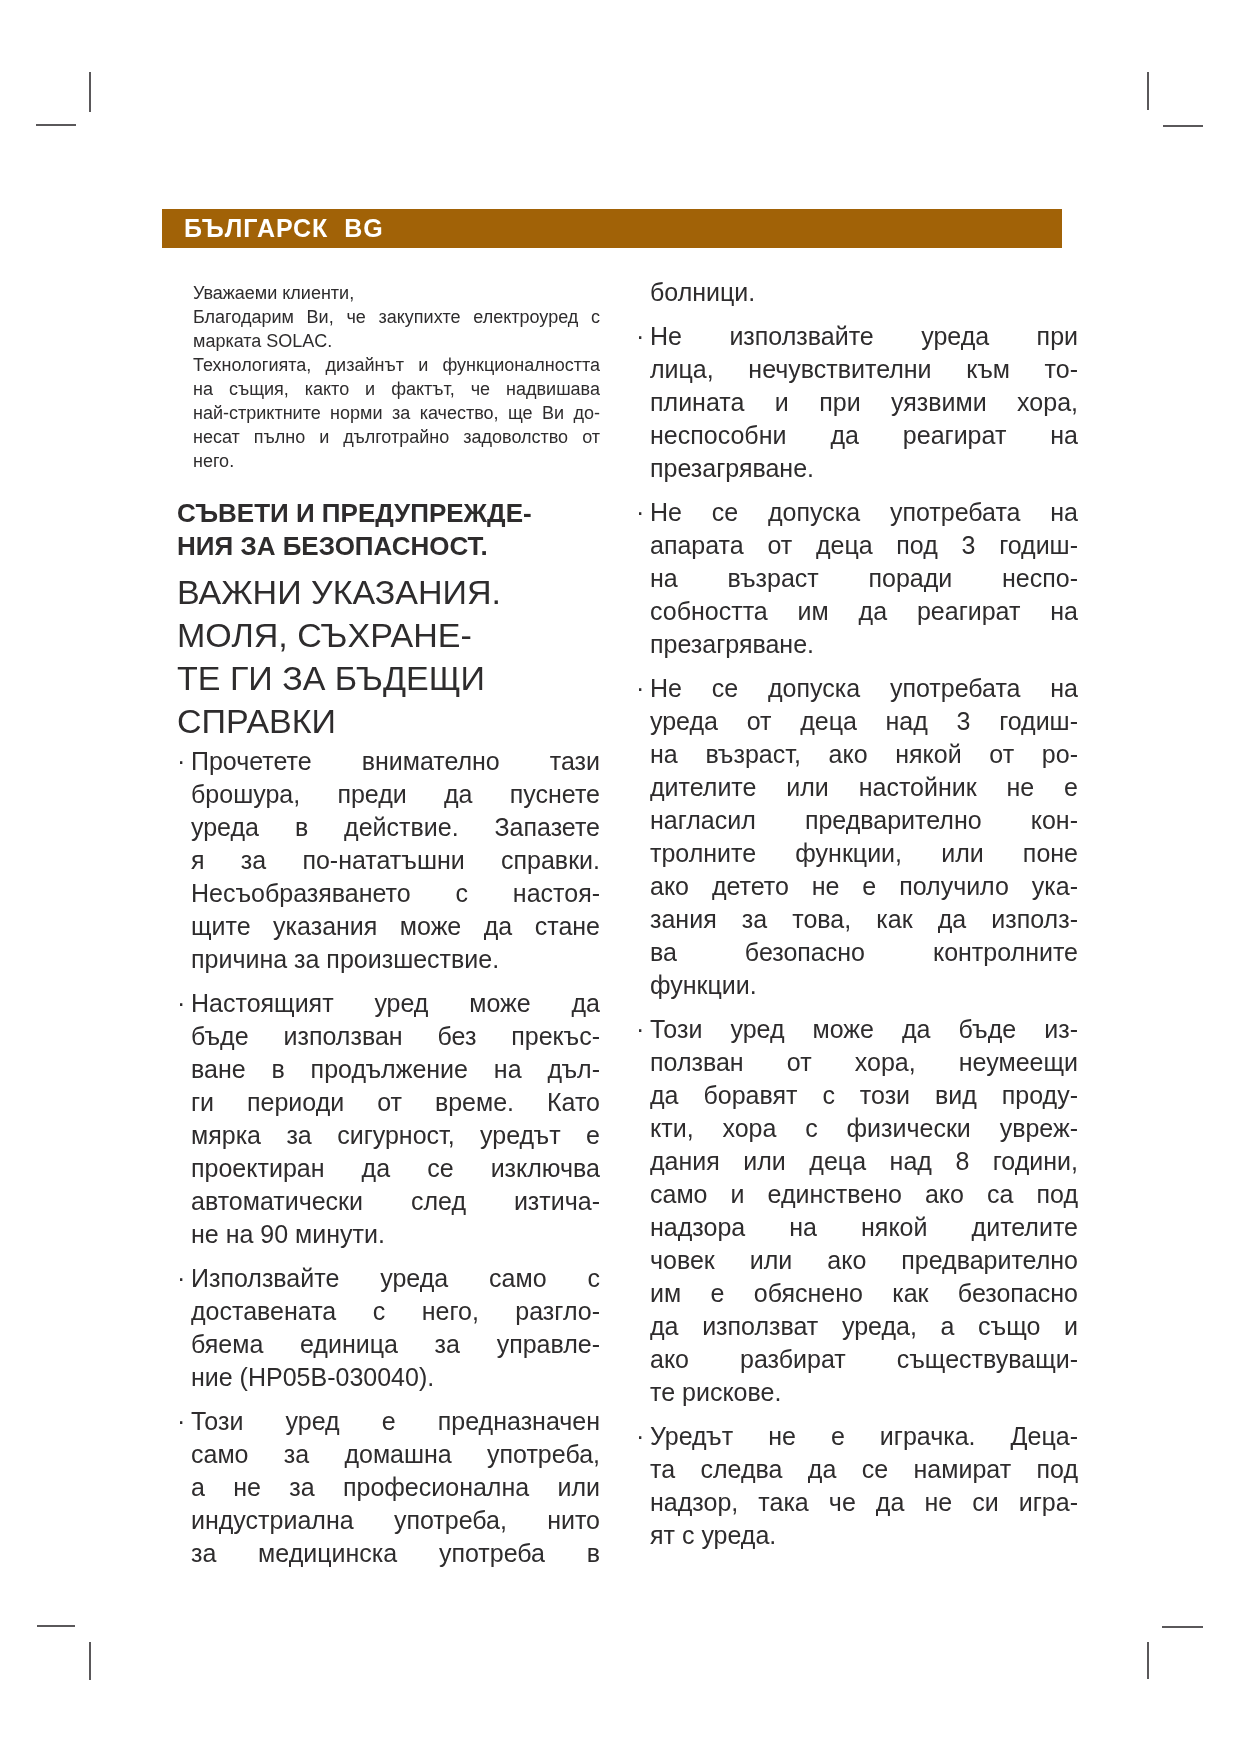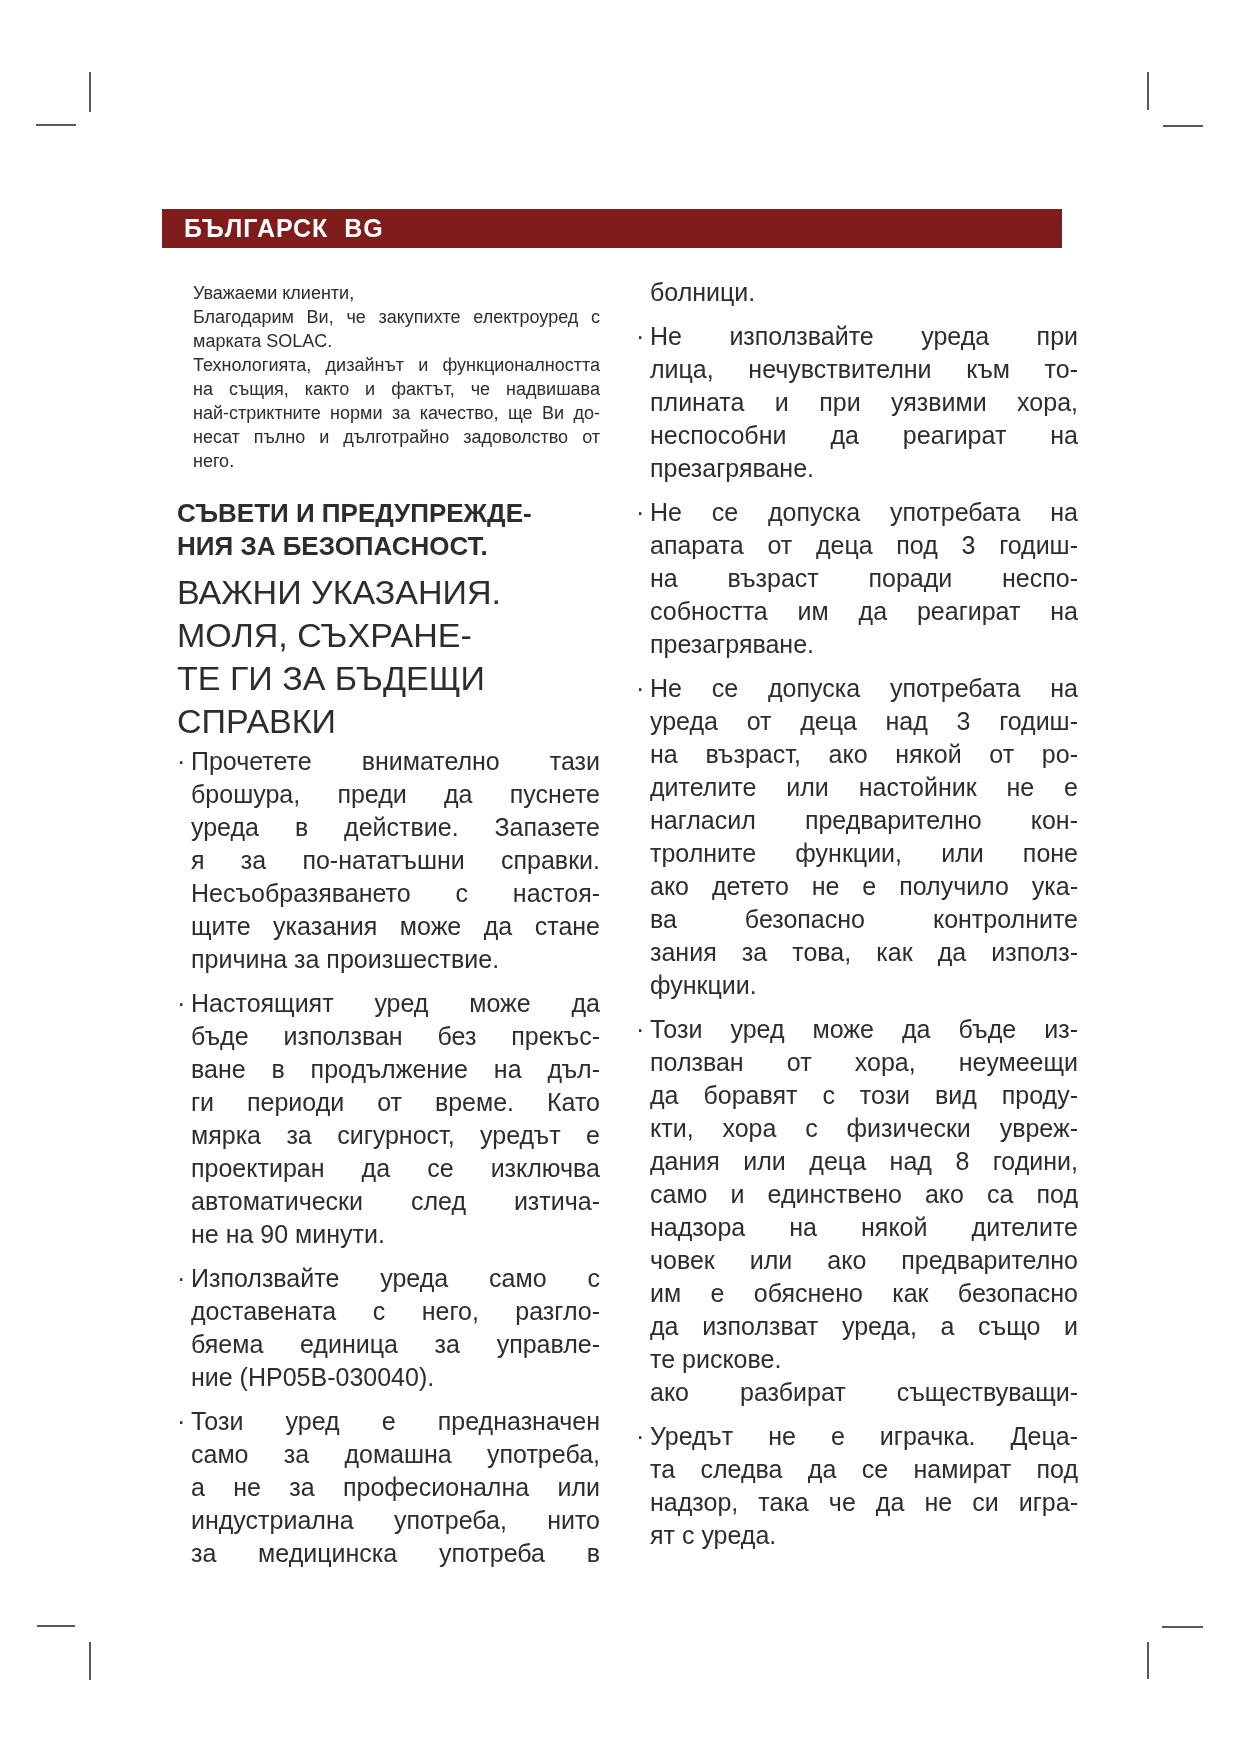--- a/index.html
+++ b/index.html
@@ -18,21 +18,21 @@
   .page { position: absolute; inset: 0; }
 
   
   .crop { position: absolute; background: #5a585a; }
 
   
   .lang-bar {
     position: absolute;
     left: 162px; top: 209px;
     width: 900px; height: 39px;
-    background: #7f1d1d;
+    background: #a16207;
   }
   .lang-title {
     position: absolute;
     left: 22px; top: 0;
     line-height: 39px;
     font-size: 25px;
     font-weight: bold;
     color: #ffffff;
     letter-spacing: 1px;
     white-space: pre;
@@ -218,40 +218,40 @@
         <div class="bullet-item">
           <span class="bullet-marker">·</span>
           <div class="bullet-text">
             <span class="jline">Не се допуска употребата на</span>
             <span class="jline">уреда от деца над 3 годиш-</span>
             <span class="jline">на възраст, ако някой от ро-</span>
             <span class="jline">дителите или настойник не е</span>
             <span class="jline">нагласил предварително кон-</span>
             <span class="jline">тролните функции, или поне</span>
             <span class="jline">ако детето не е получило ука-</span>
+            <span class="jline">зания за това, как да използ-</span>
             <span class="jline">ва безопасно контролните</span>
-            <span class="jline">зания за това, как да използ-</span>
             <span class="jline jlast">функции.</span>
           </div>
         </div>
         <div class="bullet-item">
           <span class="bullet-marker">·</span>
           <div class="bullet-text">
             <span class="jline">Този уред може да бъде из-</span>
             <span class="jline">ползван от хора, неумеещи</span>
             <span class="jline">да боравят с този вид проду-</span>
             <span class="jline">кти, хора с физически увреж-</span>
             <span class="jline">дания или деца над 8 години,</span>
             <span class="jline">само и единствено ако са под</span>
             <span class="jline">надзора на някой дителите</span>
             <span class="jline">човек или ако предварително</span>
             <span class="jline">им е обяснено как безопасно</span>
             <span class="jline">да използват уреда, а също и</span>
+            <span class="jline">ако разбират съществуващи-</span>
             <span class="jline jlast">те рискове.</span>
-            <span class="jline">ако разбират съществуващи-</span>
           </div>
         </div>
         <div class="bullet-item">
           <span class="bullet-marker">·</span>
           <div class="bullet-text">
             <span class="jline">Уредът не е играчка. Деца-</span>
             <span class="jline">та следва да се намират под</span>
             <span class="jline">надзор, така че да не си игра-</span>
             <span class="jline jlast">ят с уреда.</span>
           </div>

